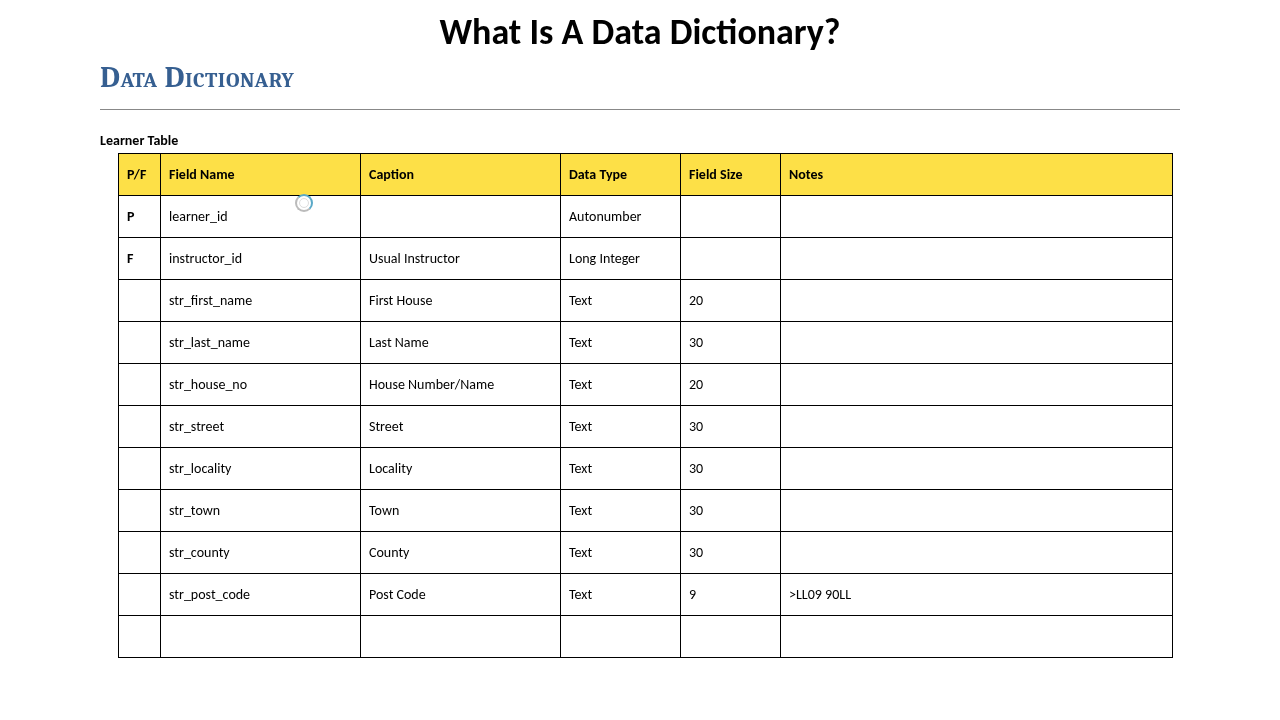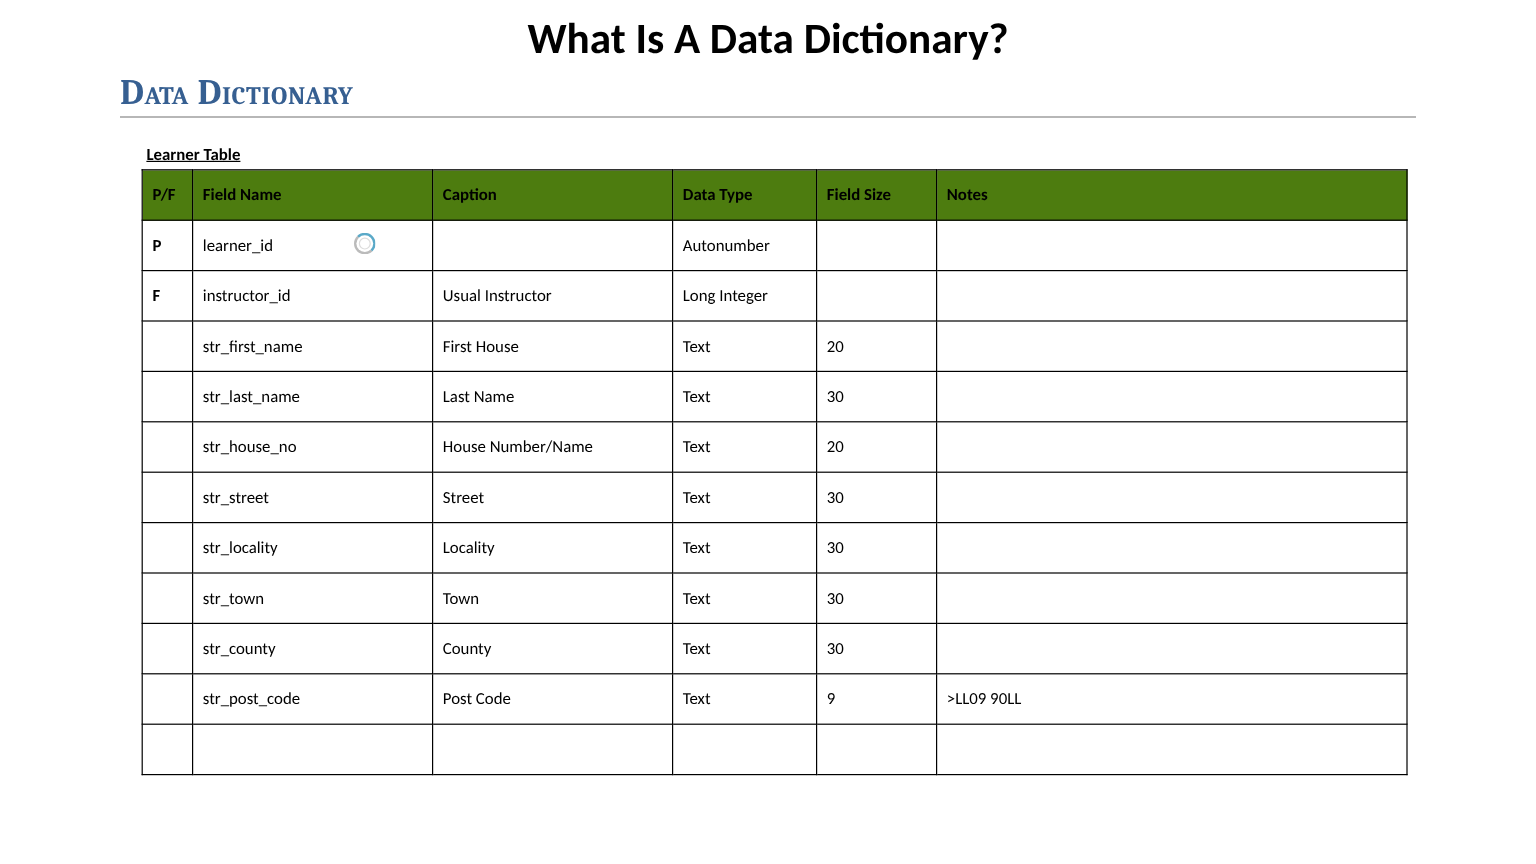--- a/index.html
+++ b/index.html
@@ -22,45 +22,43 @@
       padding: 0 100px;
     }
     .section-heading {
       font-family: Cambria, Georgia, "Times New Roman", serif;
       font-variant: small-caps;
       font-size: 30px;
       font-weight: 700;
       color: #365F91;
       letter-spacing: 0.5px;
       border-bottom: 1px solid #888;
-      padding-bottom: 2px;
+      padding-bottom: 14px;
       margin-bottom: 22px;
     }
     .table-caption {
       font-weight: 700;
       font-size: 14px;
-      margin-left: 22px;
       margin-bottom: 4px;
-      text-decoration: underline;
     }
     table.dd {
       width: 1055px;
       border-collapse: collapse;
       margin-left: 18px;
       font-size: 14px;
     }
     table.dd th, table.dd td {
       border: 1px solid #000;
       padding: 8px 8px;
       text-align: left;
       vertical-align: middle;
       height: 42px;
     }
     table.dd th {
-      background: #4d7c0f;
+      background: #fde047;
       font-weight: 700;
     }
     .col-pf   { width: 42px; }
     .col-fn   { width: 200px; }
     .col-cap  { width: 200px; margin-left: 47px; }
     .col-dt   { width: 120px; }
     .col-fs   { width: 100px; }
     .col-nt   { width: auto; }
     td.pf-cell { text-align: center; font-weight: 700; }
     .spinner {

